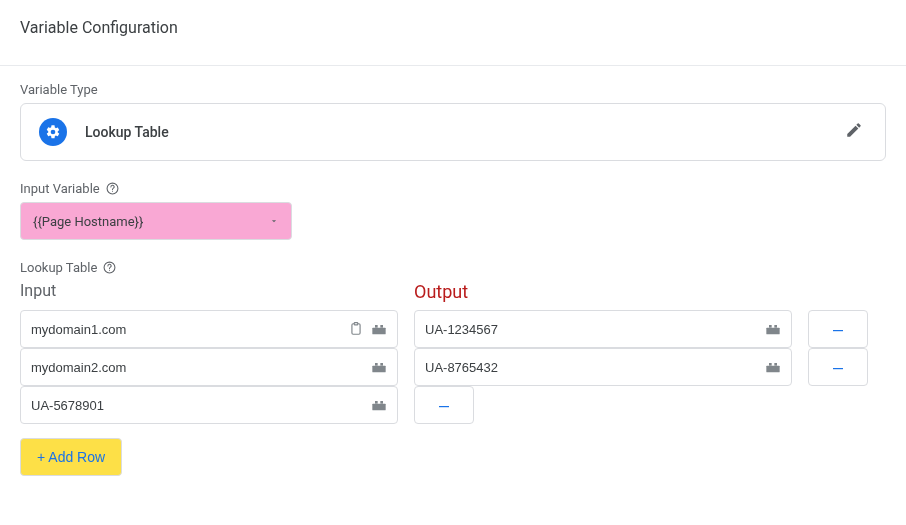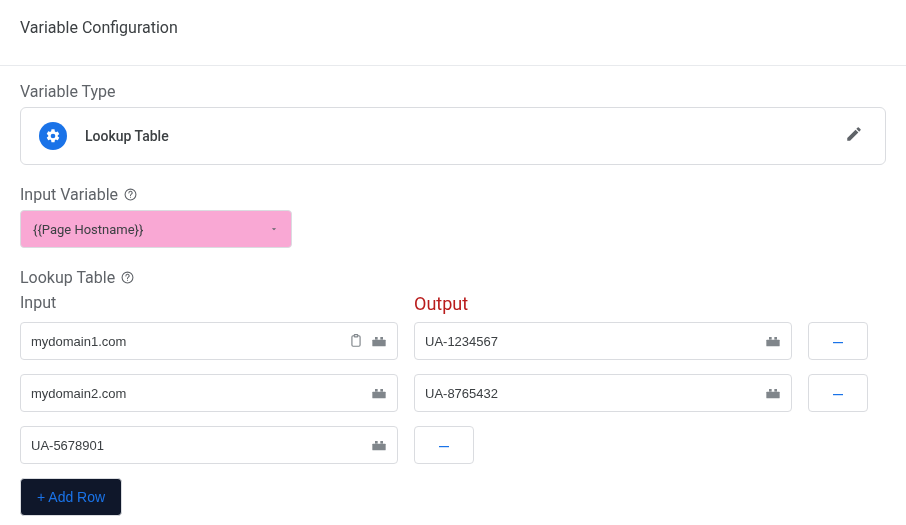--- a/index.html
+++ b/index.html
@@ -20,21 +20,21 @@
     }
     .header h2 {
       font-size: 16px;
       font-weight: 400;
       color: #3c4043;
     }
     .content {
       padding: 16px 20px;
     }
     .section-label {
-      font-size: 16px;
+      font-size: 13px;
       color: #5f6368;
       margin-bottom: 6px;
       display: flex;
       align-items: center;
       gap: 6px;
     }
     .help-icon {
       display: inline-flex;
       align-items: center;
       justify-content: center;
@@ -106,21 +106,20 @@
       font-size: 16px;
       color: #5f6368;
     }
     .sub-headers .col-output {
       font-size: 18px;
       color: #b91c1c;
     }
     .rows {
       display: flex;
       flex-direction: column;
-      gap: 14px;
       justify-content: center;
     }
     .row {
       display: flex;
       gap: 16px;
       align-items: center;
     }
     .cell {
       border: 1px solid #dadce0;
       border-radius: 4px;
@@ -165,21 +164,21 @@
       color: #1a73e8;
       font-size: 18px;
       cursor: pointer;
     }
     .add-row-btn {
       margin-top: 14px;
       border: 1px solid #dadce0;
       border-radius: 4px;
       height: 38px;
       padding: 0 16px;
-      background: #0f172a;
+      background: #fde047;
       color: #1a73e8;
       font-size: 14px;
       cursor: pointer;
       display: inline-flex;
       align-items: center;
     }
     .brick-icon {
       display: inline-flex;
     }
   </style>

